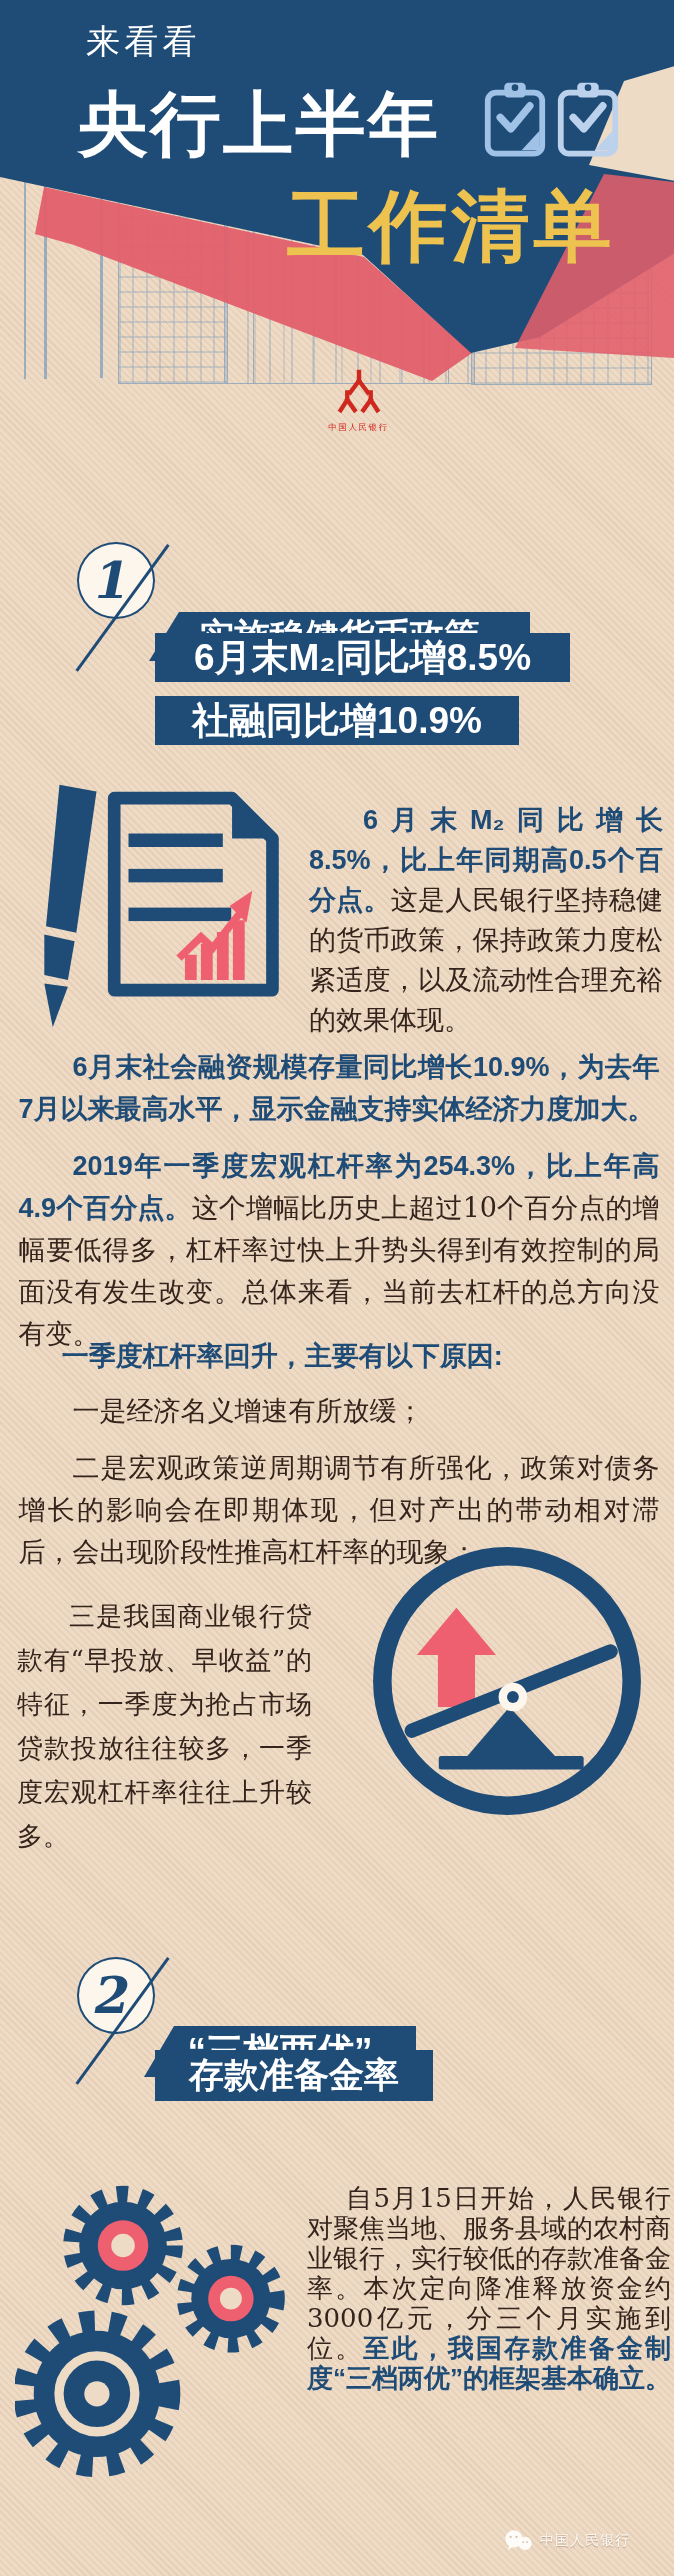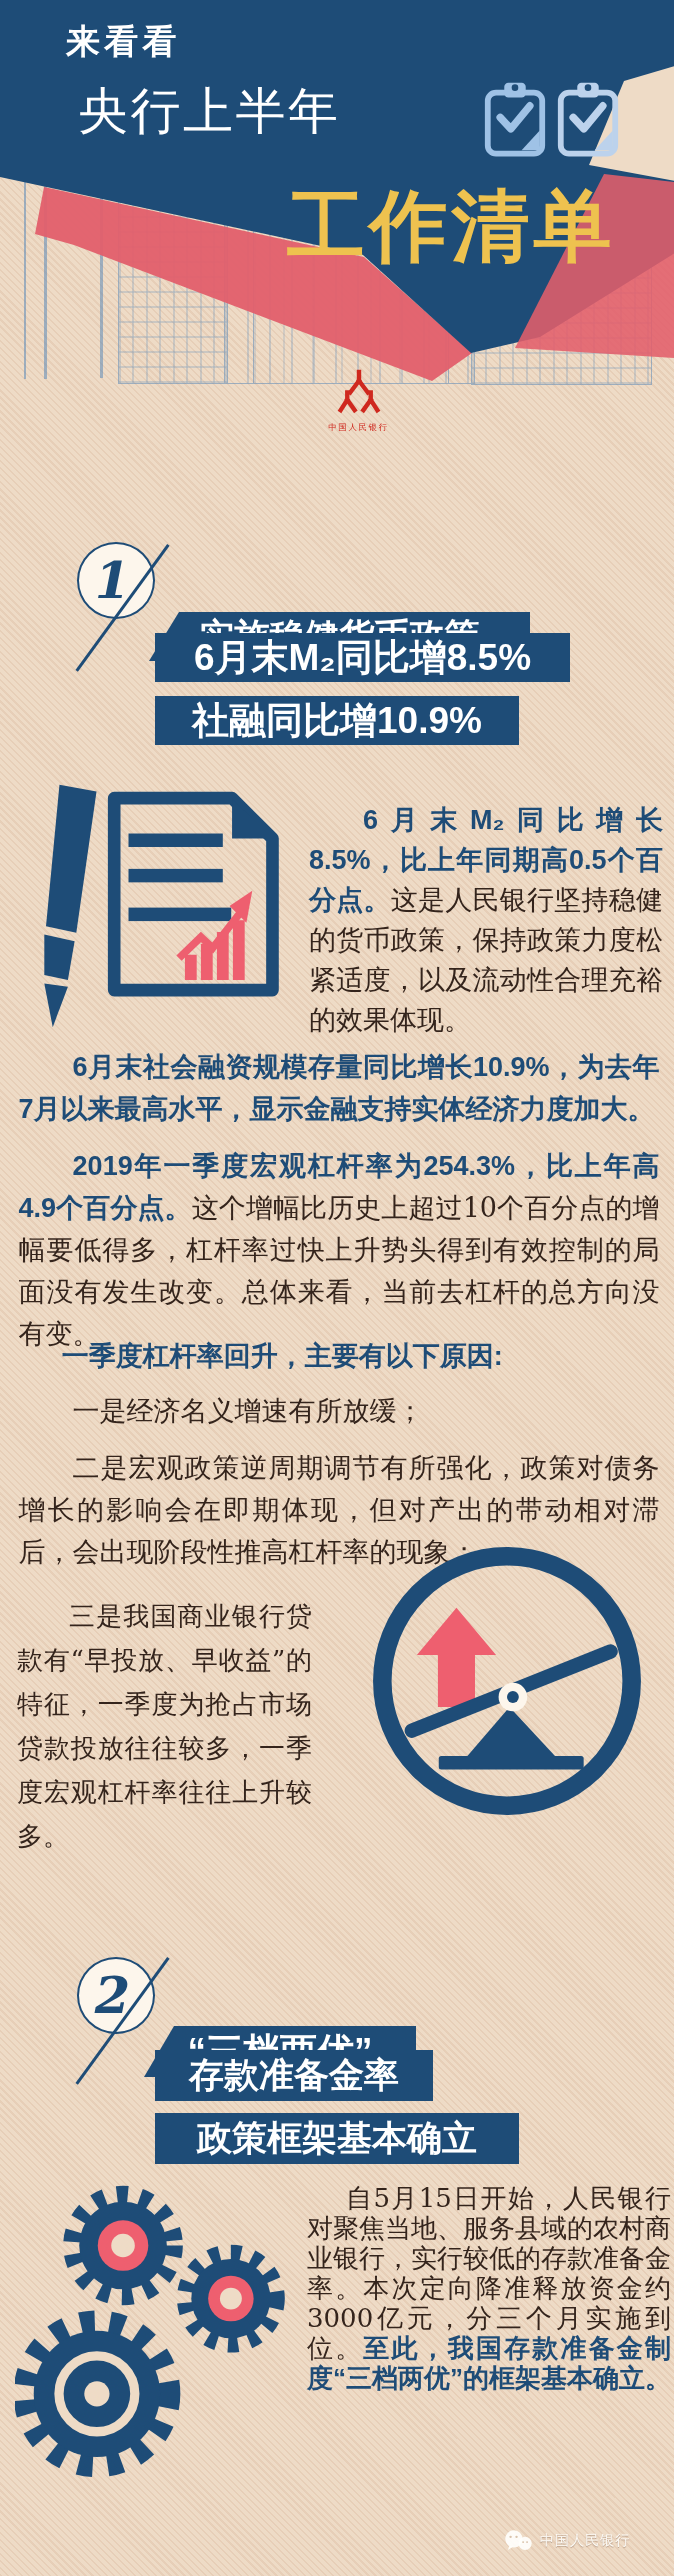--- a/index.html
+++ b/index.html
@@ -10,22 +10,22 @@
       repeating-linear-gradient(45deg, rgba(193,141,108,0.16) 0 1.7px, rgba(0,0,0,0) 1.7px 5px),
       #eedbc6;
   }
   .abs{position:absolute;}
   .clip{position:absolute;inset:0;}
   
   .navy-poly{background:#1e4c77;clip-path:polygon(0 0,675px 0,675px 253px,540px 337px,471px 353px,363px 255px,0 177px);z-index:3;}
   .red-left{background:#e25f6b;opacity:.95;clip-path:polygon(44px 187px,364px 257px,472px 353px,432px 381px,74px 245px,35px 234px);z-index:2;}
   .beige-corner{background:#eedbc6;clip-path:polygon(624px 81px,675px 66px,675px 181px,589px 165px);z-index:4;}
   .red-right{background:#e25f6b;opacity:.88;clip-path:polygon(604px 174px,675px 182px,675px 358px,515px 348px);z-index:5;}
-  .kicker{left:66px;top:18.6px;color:#fff;font-size:34px;font-weight:bold;letter-spacing:4.2px;z-index:6;}
-  .big-title{left:78px;top:78px;color:#fff;font-size:50px;font-weight:400;letter-spacing:2.5px;z-index:6;}
+  .kicker{left:86px;top:18.6px;color:#fff;font-size:34px;font-weight:normal;letter-spacing:4.2px;z-index:6;}
+  .big-title{left:78px;top:78px;color:#fff;font-size:70px;font-weight:700;letter-spacing:2.5px;z-index:6;}
   .banner-title{left:287px;top:175px;color:#eec24f;font-size:78px;font-weight:900;letter-spacing:4.2px;z-index:6;}
   .clipboard{z-index:6;}
   
   .building{left:0;top:160px;width:675px;height:384px;opacity:.55;z-index:1;}
   .bline{position:absolute;background:#5c8ab8;}
   .tower{position:absolute;border:1.7px solid #5c8ab8;
     background:
       repeating-linear-gradient(0deg, rgba(92,138,184,.45) 0 1.7px, rgba(0,0,0,0) 1.7px 15px),
       repeating-linear-gradient(90deg, rgba(92,138,184,.45) 0 1.7px, rgba(0,0,0,0) 1.7px 13.5px);}
   .hall{position:absolute;border:1.7px solid #5c8ab8;
@@ -158,21 +158,20 @@
     <circle cx="172" cy="184" r="7" fill="#1e4c77"></circle>
     <rect x="84" y="254" width="172" height="16" rx="3" fill="#1e4c77"></rect>
   </svg>
 
   <div class="abs slash" style="left:121px;top:1943px;"></div>
   <div class="abs badge" style="left:77px;top:1957px;">
     <span>2</span>
   </div>
   <div class="abs hbox slant" style="left:144px;top:1987px;width:272px;height:51px;font-size:37px;">“三档两优”</div>
   <div class="abs hbox" style="left:155px;top:2050px;width:278px;height:51px;font-size:35px;font-family:Liberation Mono, monospace;">存款准备金率</div>
-  <div class="abs hbox" style="left:155px;top:2113px;width:364px;height:51px;font-size:35px;">政策框架基本确立</div>
 
   <svg class="abs" style="left:15px;top:2168px;" width="270" height="316" viewBox="0 0 320 375">
     <circle cx="128" cy="92" r="60" fill="none" stroke="#1e4c77" stroke-width="22" stroke-dasharray="13 14.5"></circle>
     <circle cx="128" cy="92" r="52" fill="#1e4c77"></circle>
     <circle cx="128" cy="92" r="30" fill="#ee5f6f"></circle>
     <circle cx="128" cy="92" r="14" fill="#eedbc6"></circle>
     <circle cx="256" cy="155" r="54" fill="none" stroke="#1e4c77" stroke-width="20" stroke-dasharray="12 13.4"></circle>
     <circle cx="256" cy="155" r="47" fill="#1e4c77"></circle>
     <circle cx="256" cy="155" r="27" fill="#ee5f6f"></circle>
     <circle cx="256" cy="155" r="13" fill="#eedbc6"></circle>

